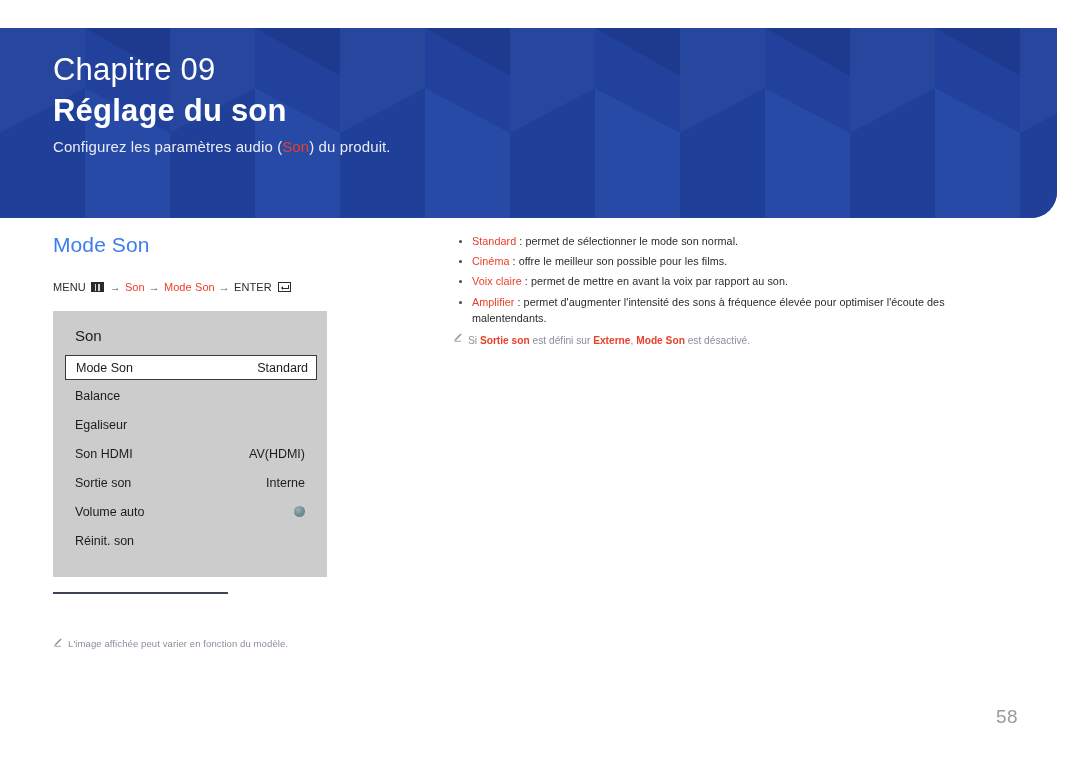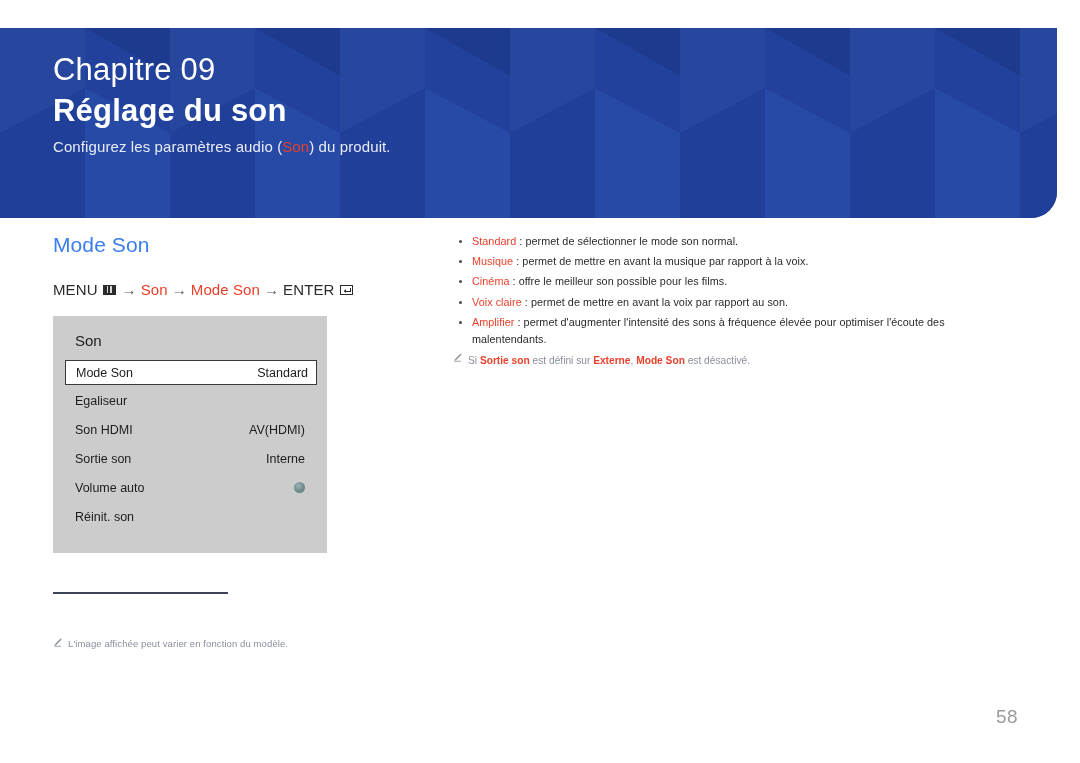--- a/index.html
+++ b/index.html
@@ -73,21 +73,21 @@
   .section-title {
     font-size: 21px;
     color: #3b7ded;
     font-weight: 400;
     letter-spacing: 0.1px;
     margin: 0;
     line-height: 1.2;
   }
   .breadcrumb {
     margin-top: 24px;
-    font-size: 15px;
+    font-size: 11px;
     color: #2b2b2b;
     white-space: nowrap;
     display: flex;
     align-items: center;
     gap: 3px;
     letter-spacing: 0.1px;
   }
   .breadcrumb .red { color: #e8402a; }
   .breadcrumb .arrow { color: #555; padding: 0 1px; }
   .icon-menu {
@@ -297,20 +297,24 @@
   </div>
 
   <div class="osd">
     <div class="osd-title">Son</div>
 
     <div class="osd-row selected">
       <span>Mode Son</span>
       <span class="osd-value">Standard</span>
     </div>
 
+    <div class="osd-row">
+      <span>Balance</span>
+      <span class="osd-value"></span>
+    </div>
 
     <div class="osd-row">
       <span>Egaliseur</span>
       <span class="osd-value"></span>
     </div>
 
     <div class="osd-row">
       <span>Son HDMI</span>
       <span class="osd-value">AV(HDMI)</span>
     </div>
@@ -340,21 +344,20 @@
       <path d="M1.4 9.1 L8.9 9.1" stroke="#8a8f9c" stroke-width="0.9" fill="none"></path>
     </svg>
     <span>L'image affichée peut varier en fonction du modèle.</span>
   </div>
 </div>
 
 <div class="right-col">
 
   <ul class="bullets">
     <li><span class="term">Standard</span><span> : permet de sélectionner le mode son normal.</span></li>
-    <li><span class="term">Musique</span><span> : permet de mettre en avant la musique par rapport à la voix.</span></li>
     <li><span class="term">Cinéma</span><span> : offre le meilleur son possible pour les films.</span></li>
     <li><span class="term">Voix claire</span><span> : permet de mettre en avant la voix par rapport au son.</span></li>
     <li><span class="term">Amplifier</span><span> : permet d'augmenter l'intensité des sons à fréquence élevée pour optimiser l'écoute des malentendants.</span></li>
   </ul>
 
   <div class="note">
     <svg class="icon-pencil" viewBox="0 0 10 11" aria-hidden="true">
       <path d="M8.4 0.6 L9.5 1.7 L3.3 8 L1.6 8.6 L2.2 6.9 Z" fill="#8a8f9c"></path>
       <path d="M1.4 9.1 L8.9 9.1" stroke="#8a8f9c" stroke-width="0.9" fill="none"></path>
     </svg>

